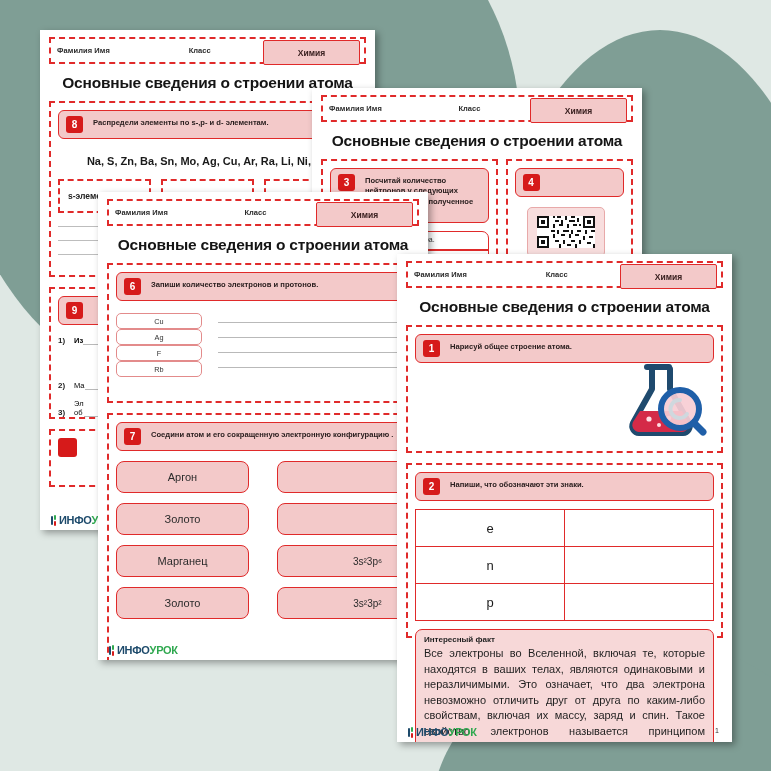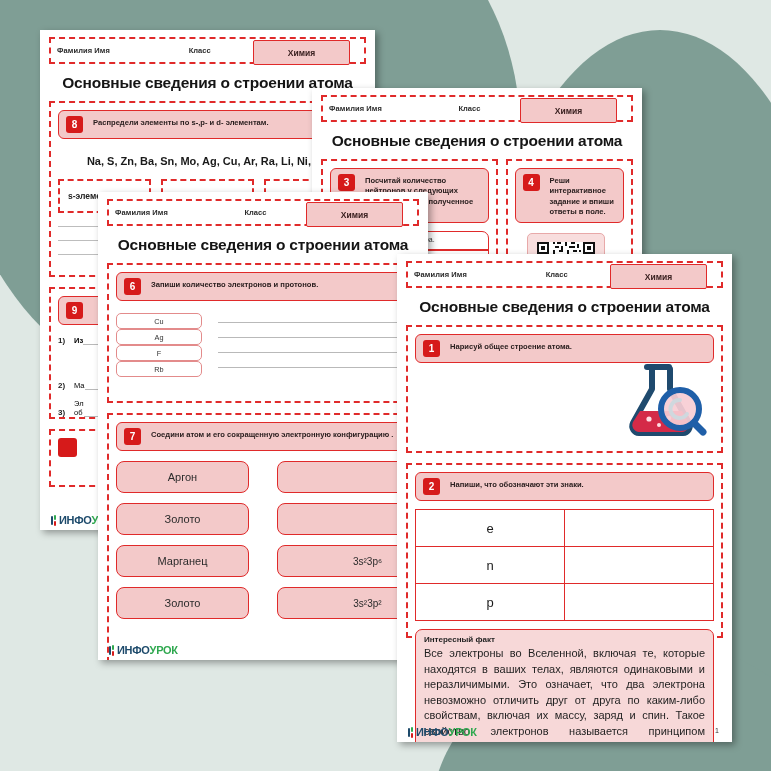--- a/index.html
+++ b/index.html
@@ -32,21 +32,21 @@
   .sheet-inner{position:relative;width:100%;height:100%;}
 
   .hdr{
     border:2px dashed #e02a2a;
     height:27px;display:flex;align-items:center;
     box-sizing:border-box;padding:0 6px;position:relative;
   }
   .hdr .fio{font-size:7.5px;color:#2b2b2b;font-weight:700;letter-spacing:.1px;}
   .hdr .klass{font-size:7.5px;color:#2b2b2b;font-weight:600;position:absolute;left:44%;}
   .hdr .subj{
-    position:absolute;right:14px;top:1px;height:23px;width:95px;
+    position:absolute;right:4px;top:1px;height:23px;width:95px;
     background:#f3c9c9;border:1.6px solid #e02a2a;border-radius:2px;
     display:flex;align-items:center;justify-content:center;
     font-size:8.5px;font-weight:700;color:#3a2020;
   }
   .page-title{
     text-align:center;font-size:15.5px;font-weight:700;color:#151515;
     margin:10px 0 9px 0;letter-spacing:-.2px;white-space:nowrap;
   }
   .dashbox{border:2px dashed #e02a2a;box-sizing:border-box;padding:7px;}
   .taskbar{
@@ -240,21 +240,20 @@
         <div class="wbox">
               <span class="cap">Атом</span>
               <span class="ul"></span>
             </div>
       </div>
     </div>
 
     <div class="dashbox" style="flex:1;height:215px;">
       <div class="taskbar">
         <div class="tasknum">4</div>
-        <div class="tasktext">Реши интерактивное задание и впиши ответы в поле.</div>
       </div>
       <div class="qr" style="margin-top:10px;width:68px;height:40px;margin-left:12px;">
         <svg width="58" height="32" viewBox="0 0 29 16" shape-rendering="crispEdges">
           <rect width="29" height="16" fill="#fff"></rect>
           <g fill="#111">
             <rect x="0" y="0" width="6" height="6"></rect>
                 <rect x="1" y="1" width="4" height="4" fill="#fff"></rect>
                 <rect x="2" y="2" width="2" height="2"></rect>
             <rect x="23" y="0" width="6" height="6"></rect>
                 <rect x="24" y="1" width="4" height="4" fill="#fff"></rect>

